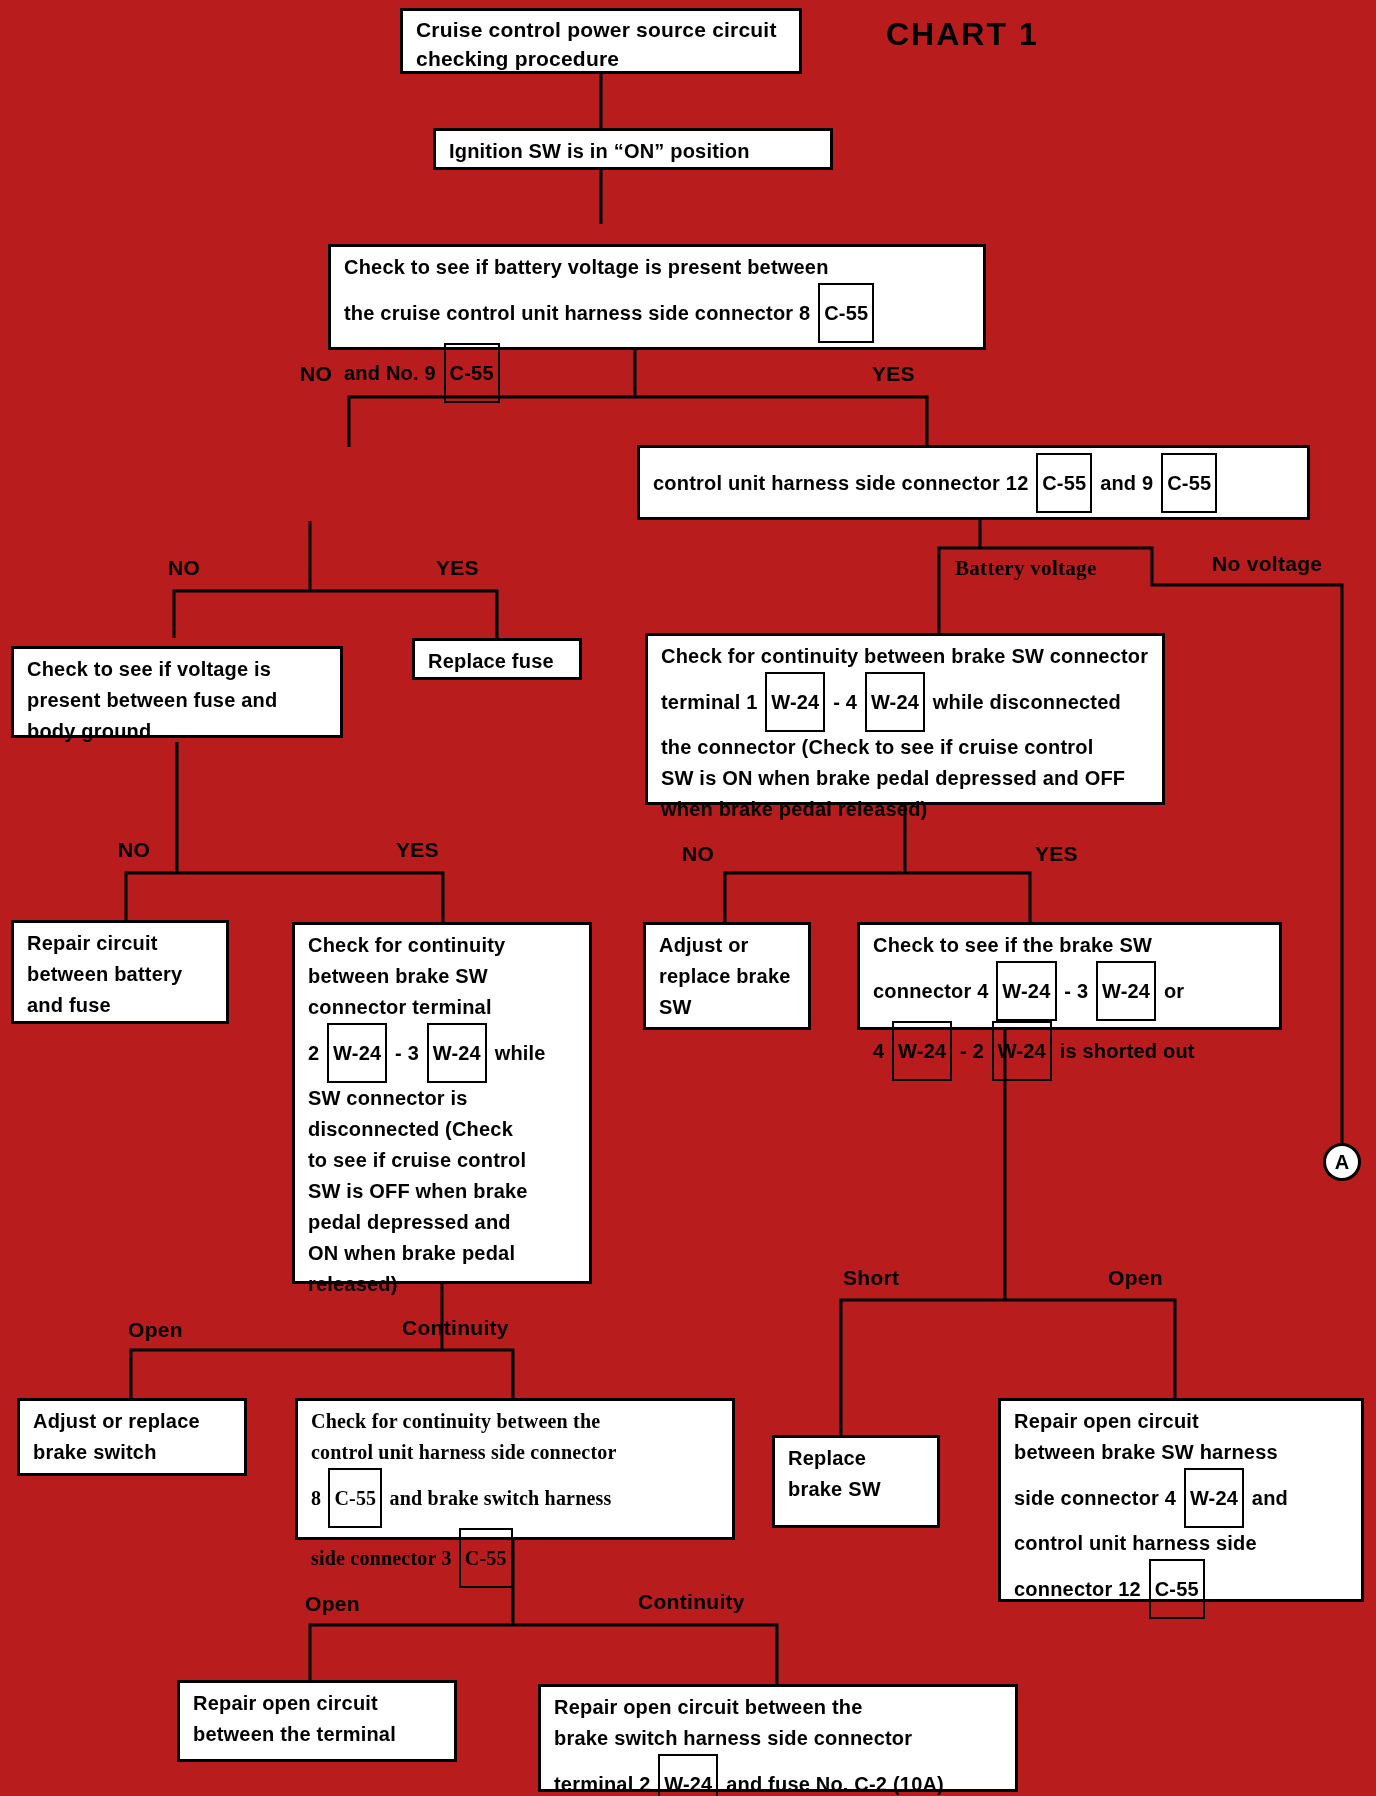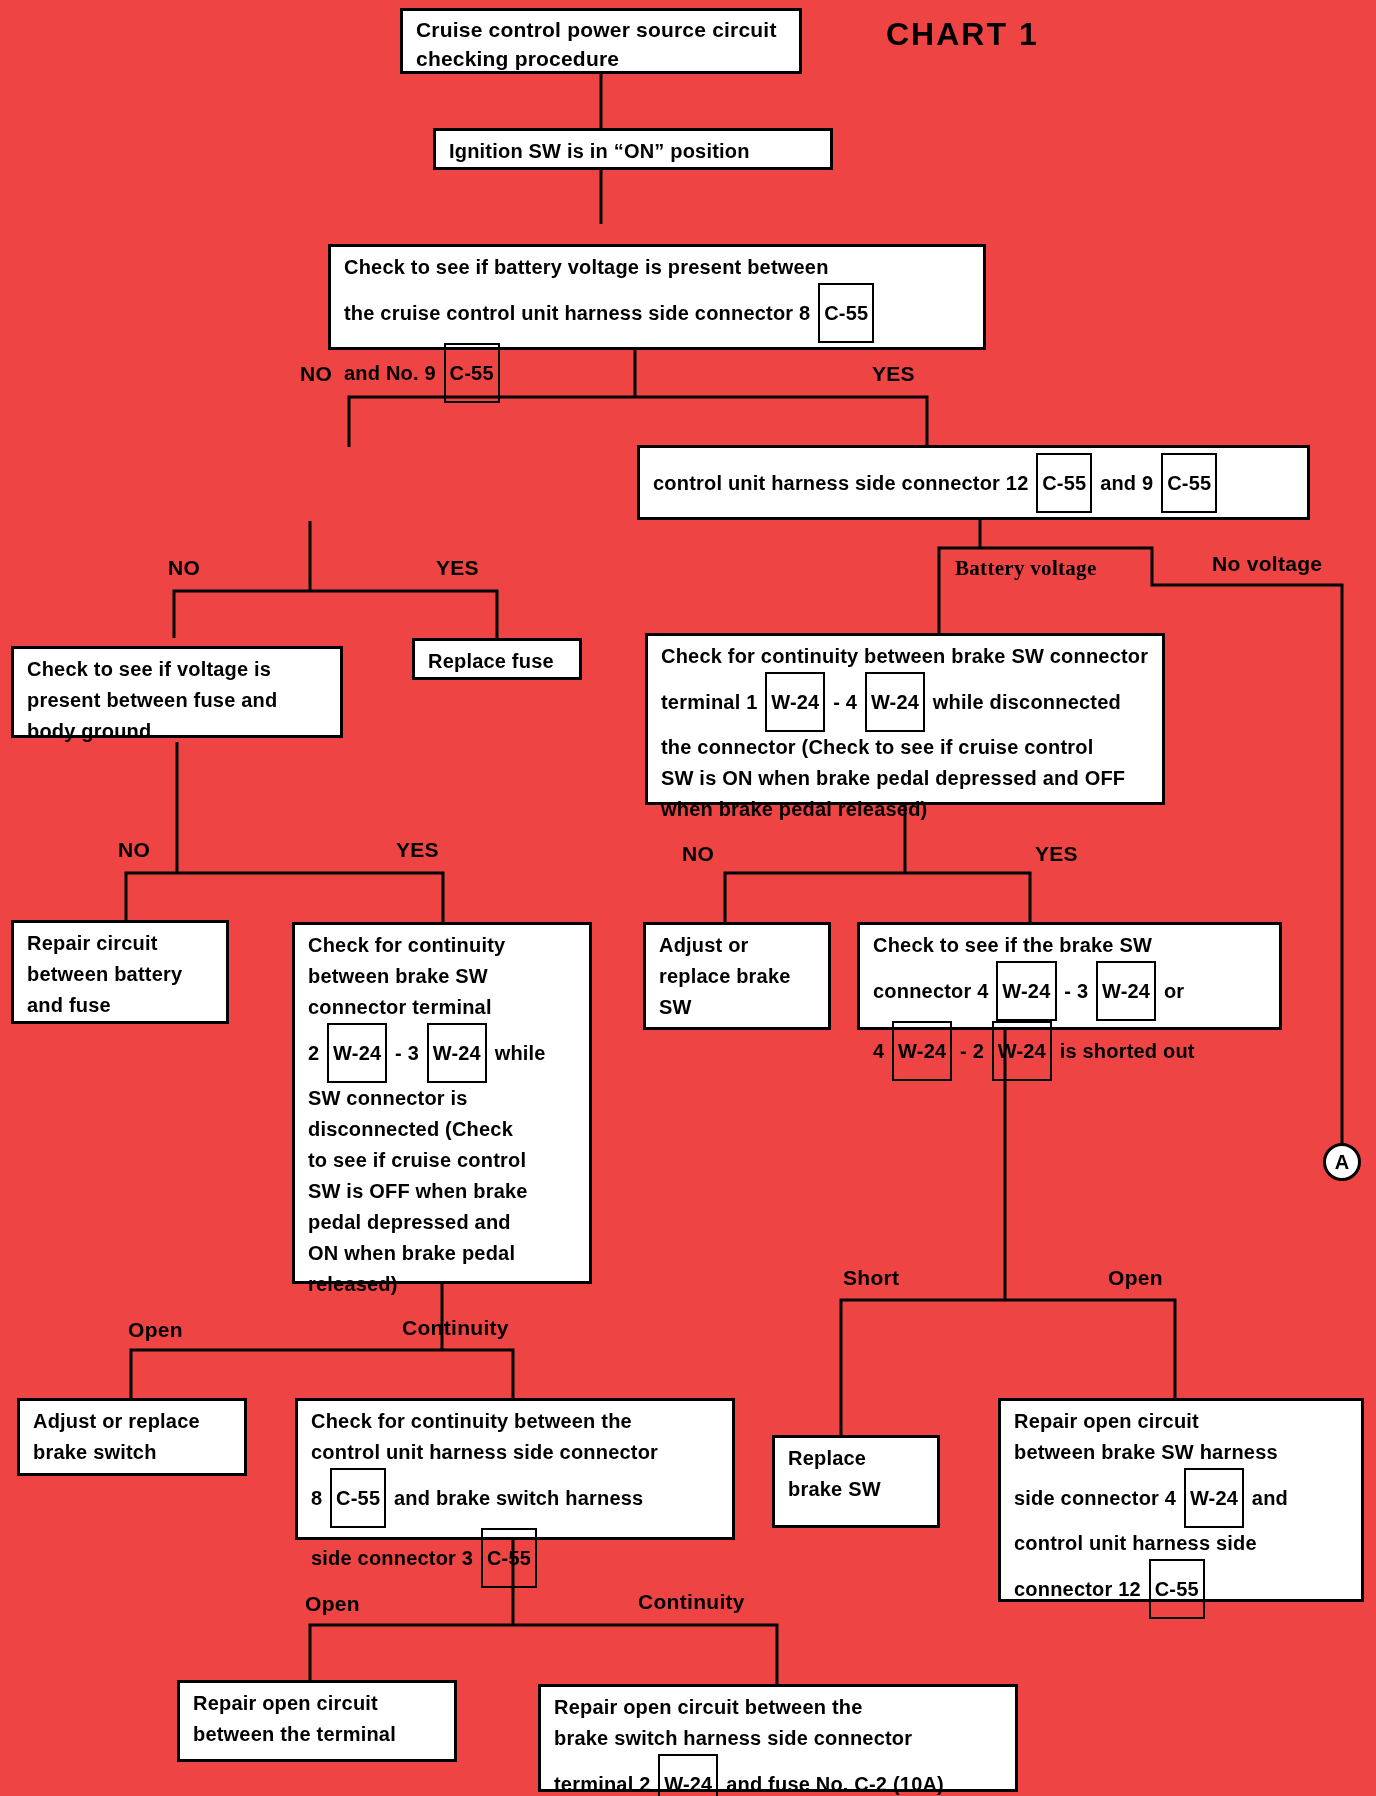--- a/index.html
+++ b/index.html
@@ -1,17 +1,17 @@
 <!DOCTYPE html>
 <html><head>
 <meta charset="utf-8">
 <style>
   html,body { margin:0; padding:0; background:#ffffff; }
   #diagram {
-    position:relative; width:1376px; height:1796px; background:#ef4444;
+    position:relative; width:1376px; height:1796px; background:#b91c1c;
     font-family:"Liberation Sans","DejaVu Sans",sans-serif; color:#000;
     overflow:hidden;
   }
   #wires { position:absolute; left:0; top:0; width:1376px; height:1796px; }
   .node {
     position:absolute; box-sizing:border-box; background:#fff;
     border:3px solid #000; padding:5px 10px 3px 13px;
     font-size:20px; line-height:31px; font-weight:700; letter-spacing:0.2px;
   }
   .ln { white-space:nowrap; }
@@ -125,21 +125,21 @@
       <div class="ln">released)</div>
     </div>
 
   <div class="lbl" style="left:128px; top:1318px;">Open</div>
   <div class="lbl" style="left:402px; top:1316px;">Continuity</div>
 
   <div class="node" style="left:17px; top:1398px; width:230px; height:78px;">
       <div class="ln">Adjust or replace</div>
       <div class="ln">brake switch</div>
     </div>
-  <div class="node" style="left:295px; top:1398px; width:440px; height:142px;">
+  <div class="node" style="left:295px; top:1398px; width:440px; height:142px;font-family:Liberation Serif, serif;">
       <div class="ln">Check for continuity between the</div>
       <div class="ln">control unit harness side connector</div>
       <div class="ln">8 <span class="ref">C-55</span> and brake switch harness</div>
       <div class="ln">side connector 3 <span class="ref">C-55</span></div>
     </div>
 
   <div class="lbl" style="left:305px; top:1592px;">Open</div>
   <div class="lbl" style="left:638px; top:1590px;">Continuity</div>
 
   <div class="node" style="left:177px; top:1680px; width:280px; height:82px;">
@@ -163,21 +163,21 @@
       <div class="ln">Check for continuity between brake SW connector</div>
       <div class="ln">terminal 1 <span class="ref">W-24</span> - 4 <span class="ref">W-24</span> while disconnected</div>
       <div class="ln">the connector (Check to see if cruise control</div>
       <div class="ln">SW is ON when brake pedal depressed and OFF</div>
       <div class="ln">when brake pedal released)</div>
     </div>
 
   <div class="lbl" style="left:682px; top:842px;">NO</div>
   <div class="lbl" style="left:1035px; top:842px;">YES</div>
 
-  <div class="node" style="left:643px; top:922px; width:188px; height:108px;">
+  <div class="node" style="left:643px; top:922px; width:168px; height:108px;">
       <div class="ln">Adjust or</div>
       <div class="ln">replace brake</div>
       <div class="ln">SW</div>
     </div>
   <div class="node" style="left:857px; top:922px; width:425px; height:108px;">
       <div class="ln">Check to see if the brake SW</div>
       <div class="ln">connector 4 <span class="ref">W-24</span> - 3 <span class="ref">W-24</span> or</div>
       <div class="ln">4 <span class="ref">W-24</span> - 2 <span class="ref">W-24</span> is shorted out</div>
     </div>
 

